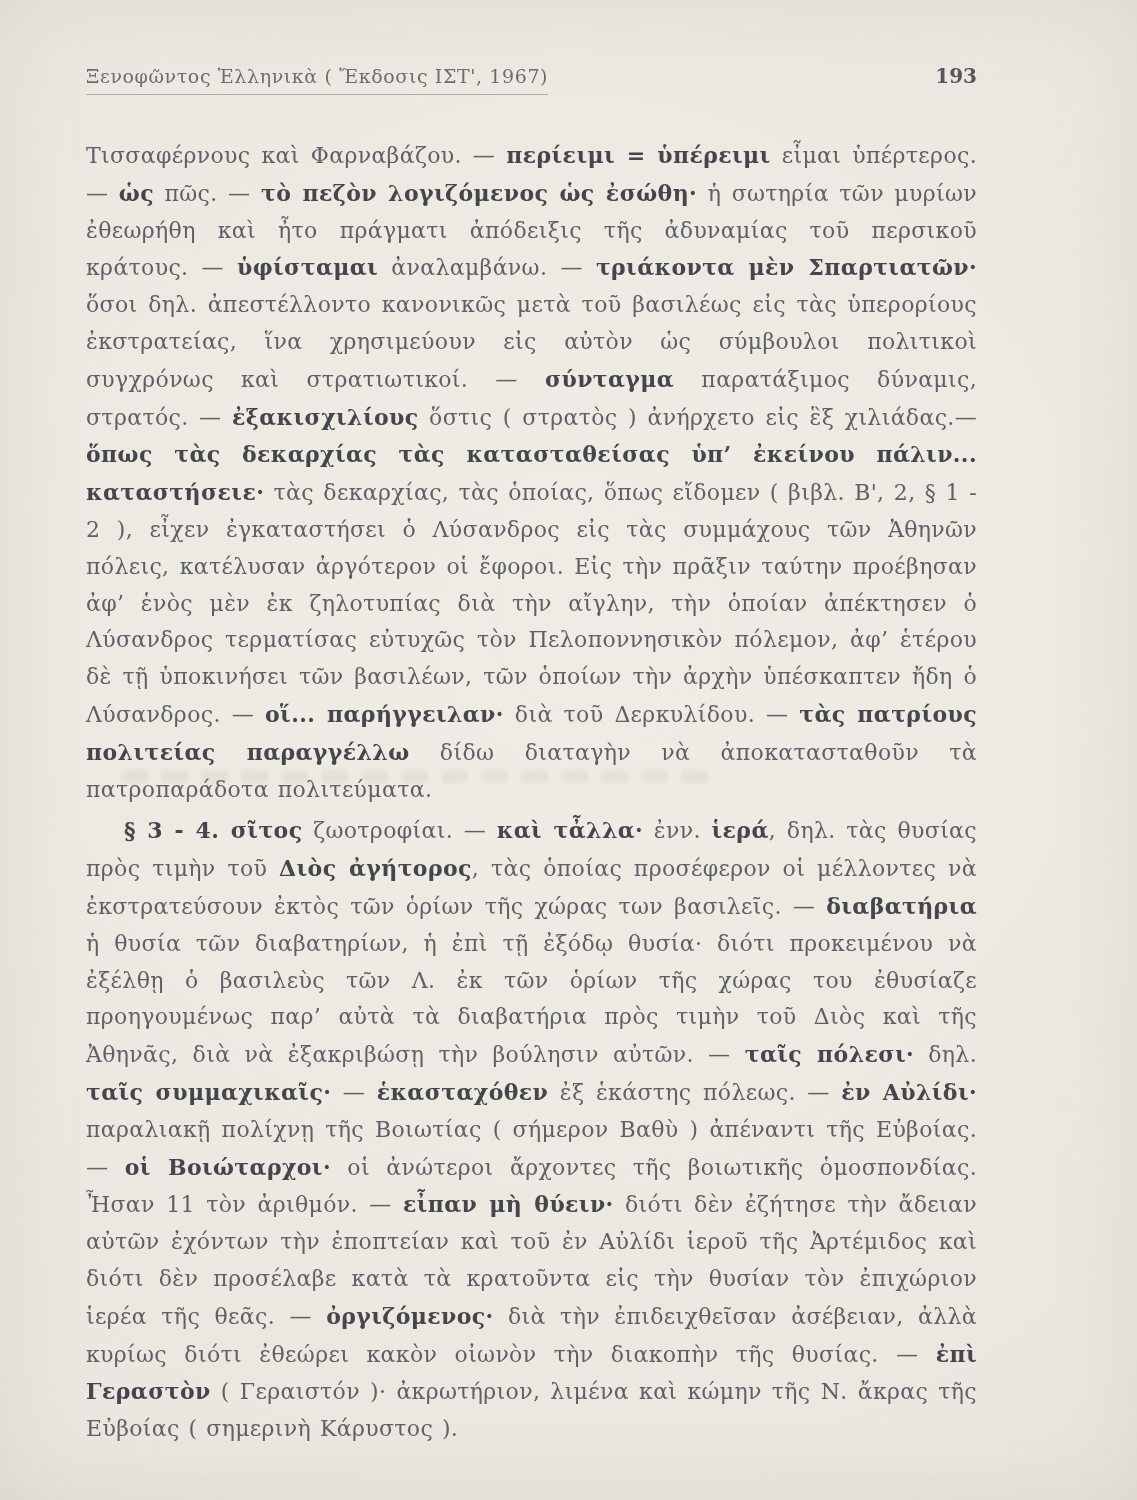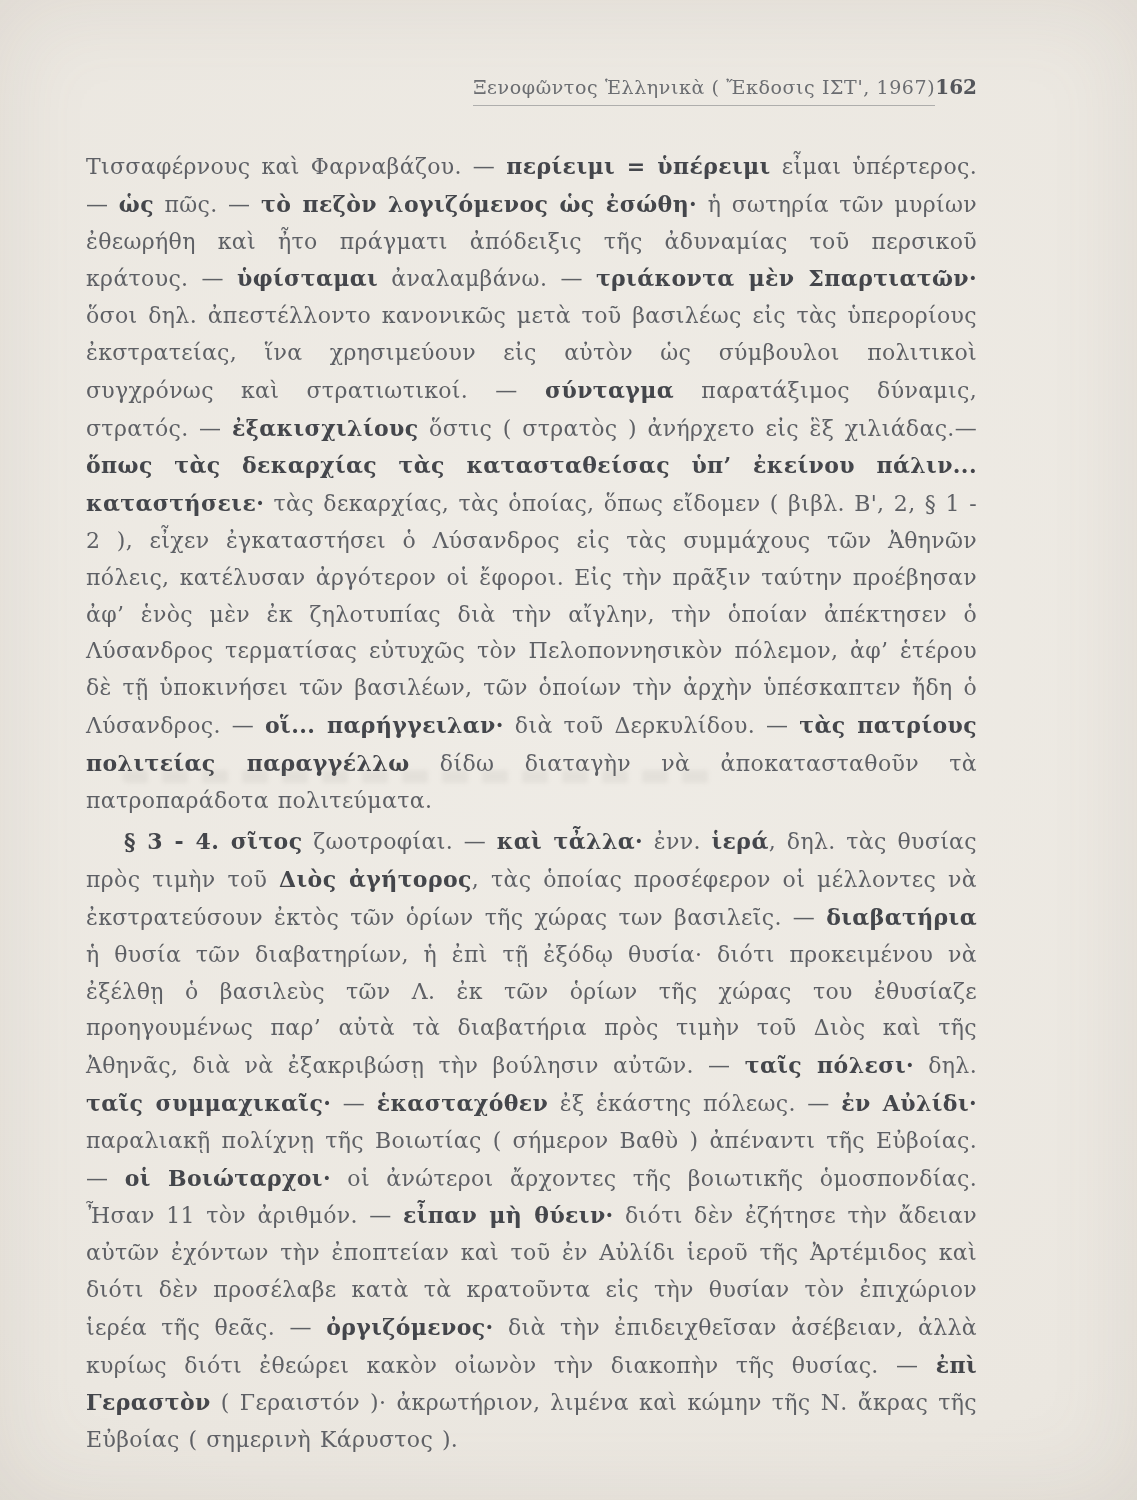--- a/index.html
+++ b/index.html
@@ -17,24 +17,23 @@
     width: 1137px;
     height: 1500px;
     padding: 64px 160px 0 86px;
     background: radial-gradient(ellipse 130% 100% at 50% 42%,
                 var(--paper, #efece6) 0%, #ebe7e0 60%, #e1ddd4 100%);
     box-shadow: inset 0 0 90px rgba(120,110,95,0.12);
   }
 
   .running-head {
     display: flex;
-    justify-content: flex-end;
+    justify-content: space-between;
     align-items: baseline;
     margin-bottom: 42px;
-    margin-top: 11px;
   }
 
   .head-title {
     font-size: 19px;
     letter-spacing: 0.6px;
     color: #6b6d71;
     border-bottom: 1px solid rgba(100,102,106,0.45);
     padding-bottom: 7px;
   }
 
@@ -81,21 +80,21 @@
     pointer-events: none;
   }
 </style>
 </head>
 <body>
 
 <div class="page">
 
   <header class="running-head">
     <span class="head-title">Ξενοφῶντος Ἑλληνικὰ ( Ἔκδοσις ΙΣΤ', 1967)</span>
-    <span class="page-number">162</span>
+    <span class="page-number">193</span>
   </header>
 
   <main class="text-block">
     <p class="para"><span class="run">Τισσαφέρνους καὶ Φαρναβάζου. — </span><span class="run bold">περίειμι = ὑπέρειμι</span><span class="run"> εἶμαι ὑπέρτερος. — </span><span class="run bold">ὡς</span><span class="run"> πῶς. — </span><span class="run bold">τὸ πεζὸν λογιζόμενος ὡς ἐσώθη·</span><span class="run"> ἡ σωτηρία τῶν μυρίων ἐθεωρήθη καὶ ἦτο πράγματι ἀπόδειξις τῆς ἀδυναμίας τοῦ περσικοῦ κράτους. — </span><span class="run bold">ὑφίσταμαι</span><span class="run"> ἀναλαμβάνω. — </span><span class="run bold">τριάκοντα μὲν Σπαρτιατῶν·</span><span class="run"> ὅσοι δηλ. ἀπεστέλλοντο κανονικῶς μετὰ τοῦ βασιλέως εἰς τὰς ὑπερορίους ἐκστρατείας, ἵνα χρησιμεύουν εἰς αὐτὸν ὡς σύμβουλοι πολιτικοὶ συγχρόνως καὶ στρατιωτικοί. — </span><span class="run bold">σύνταγμα</span><span class="run"> παρατάξιμος δύναμις, στρατός. — </span><span class="run bold">ἐξακισχιλίους</span><span class="run"> ὅστις ( στρατὸς ) ἀνήρχετο εἰς ἓξ χιλιάδας.— </span><span class="run bold">ὅπως τὰς δεκαρχίας τὰς κατασταθείσας ὑπ’ ἐκείνου πάλιν... καταστήσειε·</span><span class="run"> τὰς δεκαρχίας, τὰς ὁποίας, ὅπως εἴδομεν ( βιβλ. Β', 2, § 1 - 2 ), εἶχεν ἐγκαταστήσει ὁ Λύσανδρος εἰς τὰς συμμάχους τῶν Ἀθηνῶν πόλεις, κατέλυσαν ἀργότερον οἱ ἔφοροι. Εἰς τὴν πρᾶξιν ταύτην προέβησαν ἀφ’ ἑνὸς μὲν ἐκ ζηλοτυπίας διὰ τὴν αἴγλην, τὴν ὁποίαν ἀπέκτησεν ὁ Λύσανδρος τερματίσας εὐτυχῶς τὸν Πελοποννησικὸν πόλεμον, ἀφ’ ἑτέρου δὲ τῇ ὑποκινήσει τῶν βασιλέων, τῶν ὁποίων τὴν ἀρχὴν ὑπέσκαπτεν ἤδη ὁ Λύσανδρος. — </span><span class="run bold">οἵ... παρήγγειλαν·</span><span class="run"> διὰ τοῦ Δερκυλίδου. — </span><span class="run bold">τὰς πατρίους πολιτείας παραγγέλλω</span><span class="run"> δίδω διαταγὴν νὰ ἀποκατασταθοῦν τὰ πατροπαράδοτα πολιτεύματα.</span></p>
     <p class="para indented"><span class="run bold">§ 3 - 4. σῖτος</span><span class="run"> ζωοτροφίαι. — </span><span class="run bold">καὶ τἆλλα·</span><span class="run"> ἐνν. </span><span class="run bold">ἱερά</span><span class="run">, δηλ. τὰς θυσίας πρὸς τιμὴν τοῦ </span><span class="run bold">Διὸς ἀγήτορος</span><span class="run">, τὰς ὁποίας προσέφερον οἱ μέλλοντες νὰ ἐκστρατεύσουν ἐκτὸς τῶν ὁρίων τῆς χώρας των βασιλεῖς. — </span><span class="run bold">διαβατήρια</span><span class="run"> ἡ θυσία τῶν διαβατηρίων, ἡ ἐπὶ τῇ ἐξόδῳ θυσία· διότι προκειμένου νὰ ἐξέλθῃ ὁ βασιλεὺς τῶν Λ. ἐκ τῶν ὁρίων τῆς χώρας του ἐθυσίαζε προηγουμένως παρ’ αὐτὰ τὰ διαβατήρια πρὸς τιμὴν τοῦ Διὸς καὶ τῆς Ἀθηνᾶς, διὰ νὰ ἐξακριβώσῃ τὴν βούλησιν αὐτῶν. — </span><span class="run bold">ταῖς πόλεσι·</span><span class="run"> δηλ. </span><span class="run bold">ταῖς συμμαχικαῖς·</span><span class="run"> — </span><span class="run bold">ἑκασταχόθεν</span><span class="run"> ἐξ ἑκάστης πόλεως. — </span><span class="run bold">ἐν Αὐλίδι·</span><span class="run"> παραλιακῇ πολίχνῃ τῆς Βοιωτίας ( σήμερον Βαθὺ ) ἀπέναντι τῆς Εὐβοίας. — </span><span class="run bold">οἱ Βοιώταρχοι·</span><span class="run"> οἱ ἀνώτεροι ἄρχοντες τῆς βοιωτικῆς ὁμοσπονδίας. Ἦσαν 11 τὸν ἀριθμόν. — </span><span class="run bold">εἶπαν μὴ θύειν·</span><span class="run"> διότι δὲν ἐζήτησε τὴν ἄδειαν αὐτῶν ἐχόντων τὴν ἐποπτείαν καὶ τοῦ ἐν Αὐλίδι ἱεροῦ τῆς Ἀρτέμιδος καὶ διότι δὲν προσέλαβε κατὰ τὰ κρατοῦντα εἰς τὴν θυσίαν τὸν ἐπιχώριον ἱερέα τῆς θεᾶς. — </span><span class="run bold">ὀργιζόμενος·</span><span class="run"> διὰ τὴν ἐπιδειχθεῖσαν ἀσέβειαν, ἀλλὰ κυρίως διότι ἐθεώρει κακὸν οἰωνὸν τὴν διακοπὴν τῆς θυσίας. — </span><span class="run bold">ἐπὶ Γεραστὸν</span><span class="run"> ( Γεραιστόν )· ἀκρωτήριον, λιμένα καὶ κώμην τῆς Ν. ἄκρας τῆς Εὐβοίας ( σημερινὴ Κάρυστος ).</span></p>
   </main>
 
   <div class="scan-smudge"></div>
 
 </div>

